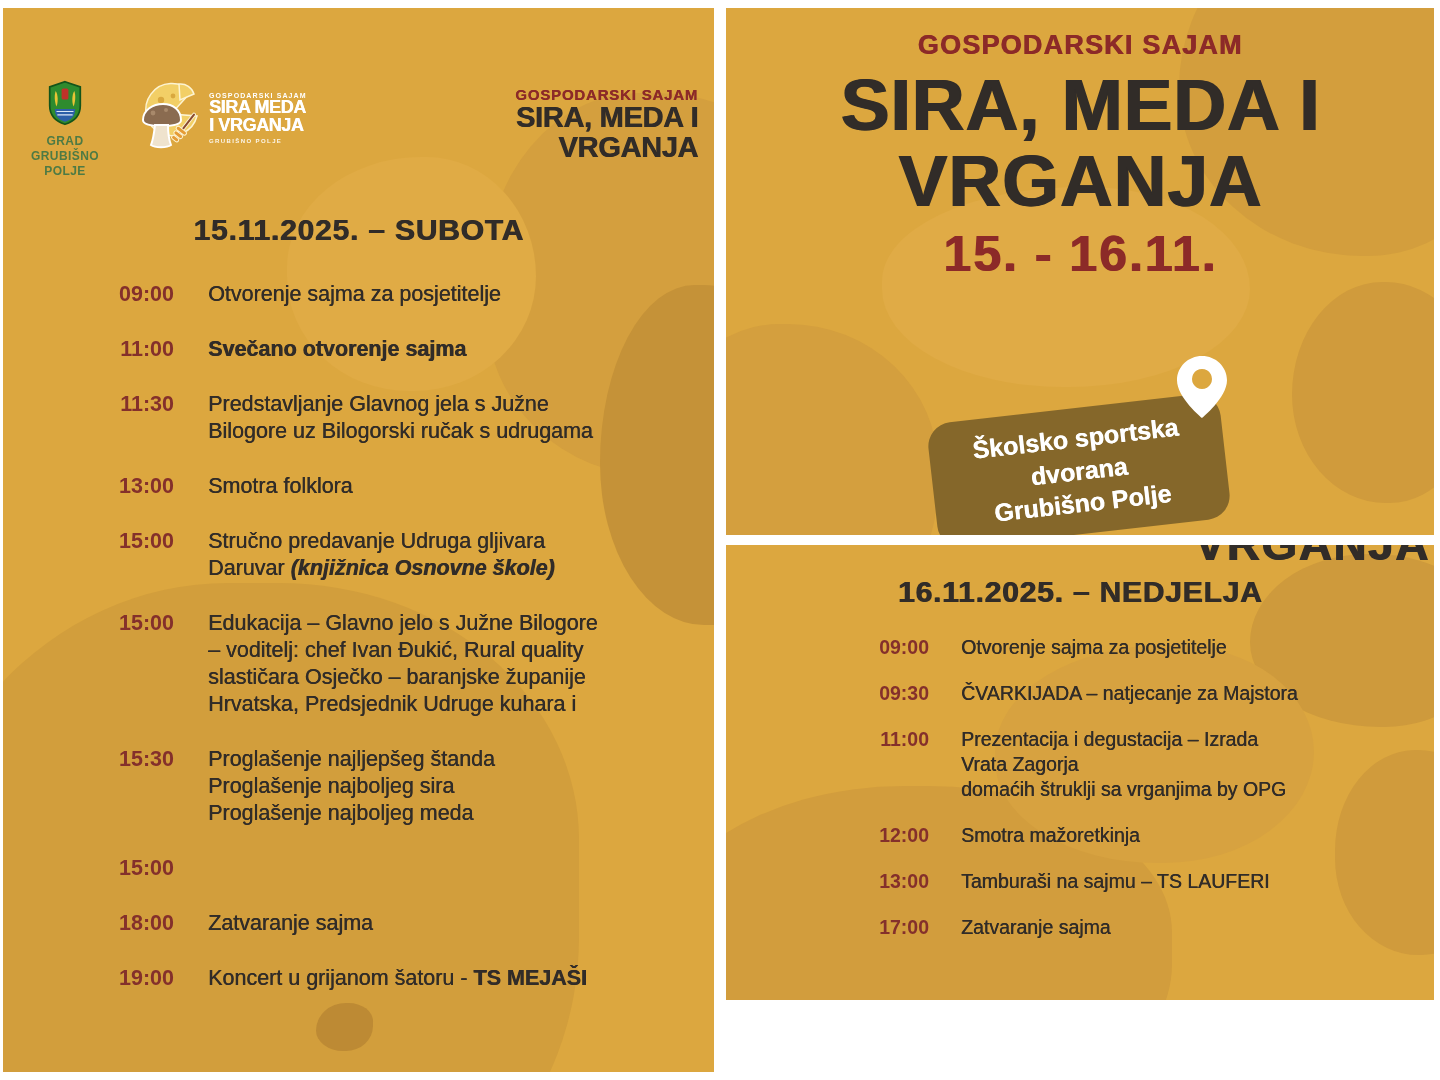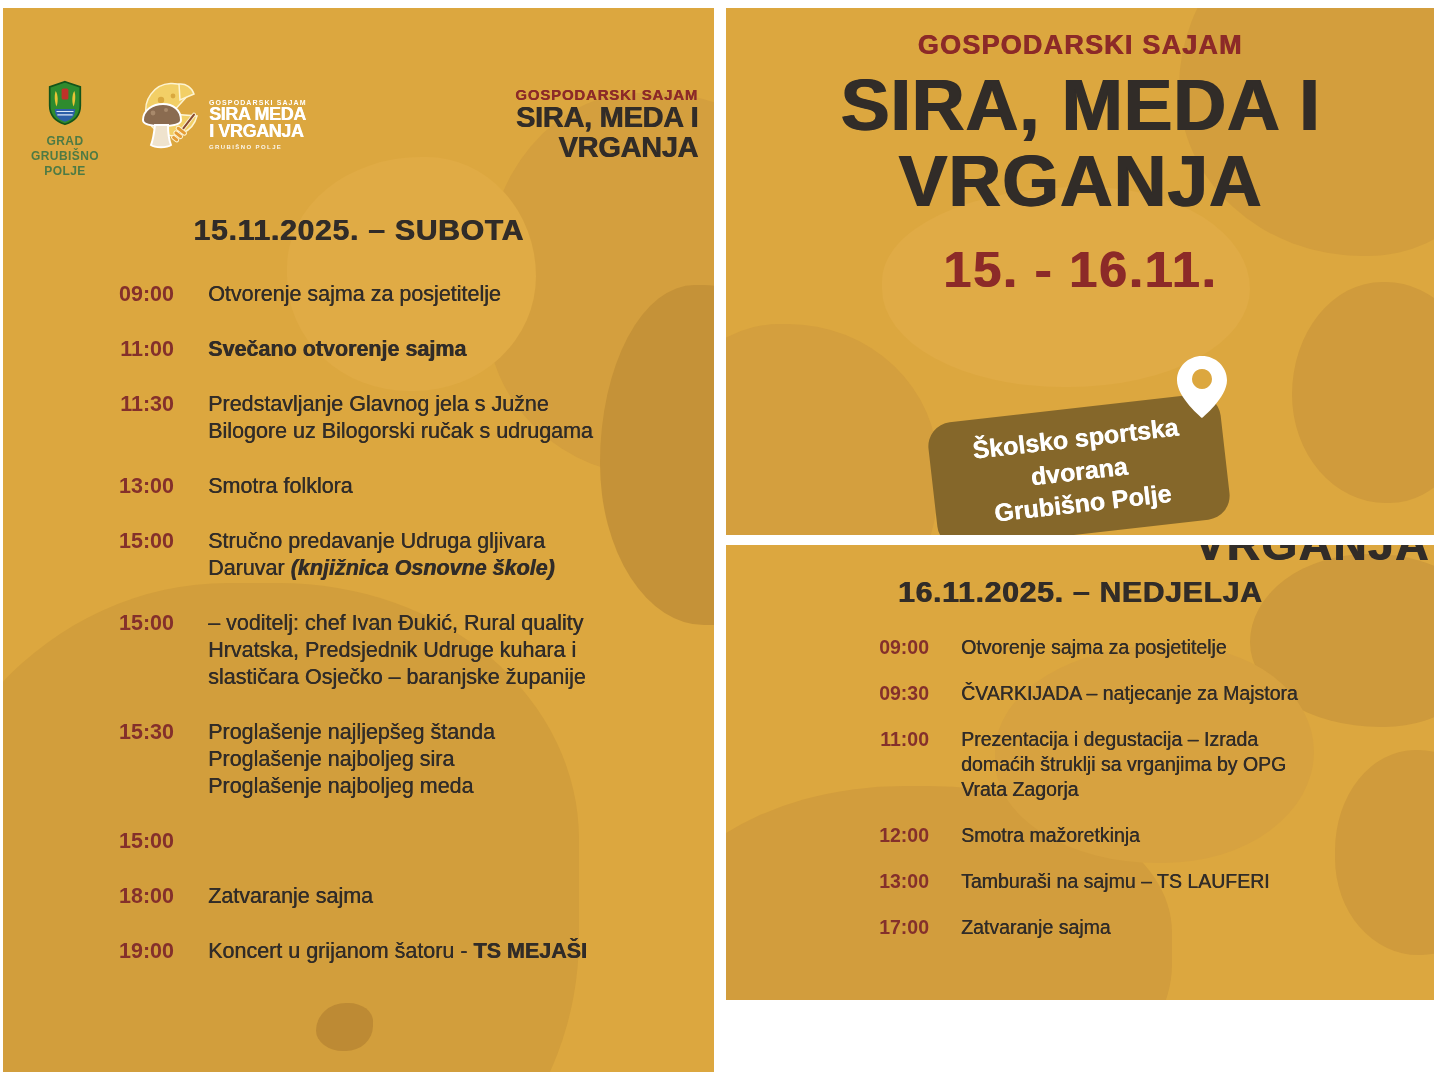--- a/index.html
+++ b/index.html
@@ -17,21 +17,21 @@
   .panel-bottomright { left:726px; top:545px; width:708px; height:455px; }
 
   .blob { position:absolute; z-index:0; }
   .content { position:relative; z-index:1; }
 
   
   .header-row { display:flex; justify-content:space-between; align-items:flex-start; padding:72px 16px 0 16px; }
   .logos { display:flex; gap:28px; align-items:flex-start; }
   .coa { width:92px; text-align:center; }
   .coa-caption { color:#4e7a44; font-size:12px; font-weight:700; letter-spacing:.4px; line-height:1.25; margin-top:4px; }
-  .fairlogo { display:flex; align-items:flex-end; gap:6px; margin-top:2px; }
+  .fairlogo { display:flex; align-items:center; gap:6px; margin-top:2px; }
   .fairlogo-text { color:#ffffff; text-align:left; margin-top:4px; }
   .fl-top { font-size:7px; font-weight:700; letter-spacing:1.1px; }
   .fl-big { font-size:18px; font-weight:700; line-height:.98; letter-spacing:-0.4px; text-shadow:.4px 0 currentColor; }
   .fl-bottom { font-size:6px; font-weight:700; letter-spacing:1.4px; margin-top:3px; opacity:.9; }
 
   .mini-title { text-align:right; margin-top:6px; }
   .mini-kicker { color:#8c2a28; font-size:15px; font-weight:700; letter-spacing:.8px; text-shadow:.4px 0 currentColor; }
   .mini-big { color:#312c28; font-size:29px; font-weight:700; line-height:1.02; letter-spacing:-0.3px; text-shadow:.7px 0 currentColor; }
 
   .day-header {
@@ -60,21 +60,21 @@
   .tr-kicker {
     color:#8c2a28; font-size:27px; font-weight:700; letter-spacing:1.2px;
     text-align:center; margin-top:22px; text-shadow:.8px 0 currentColor;
   }
   .tr-title {
     color:#312c28; font-weight:700; font-size:73px; line-height:1.04;
     text-align:center; letter-spacing:1px; text-shadow:1.6px 0 currentColor; margin-top:6px;
   }
   .tr-dates {
     color:#8c2a28; font-size:50px; font-weight:700; letter-spacing:2px;
-    text-align:center; margin-top:22px; text-shadow:1.2px 0 currentColor;
+    text-align:center; margin-top:6px; text-shadow:1.2px 0 currentColor;
   }
   .pin { position:absolute; left:451px; top:348px; width:50px; height:62px; z-index:2; }
   .badge {
     position:absolute; left:206px; top:400px; width:294px; height:126px;
     background:#85672a; border-radius:24px; transform:rotate(-6.5deg);
     display:flex; align-items:center; justify-content:center; z-index:1;
   }
   .badge-text { color:#ffffff; font-size:25px; font-weight:700; line-height:1.3; text-align:center; text-shadow:.5px 0 currentColor; }
 
   
@@ -182,23 +182,24 @@
     <div class="event-time">15:00</div>
     <div class="event-text">
               <div class="event-line"><span>Stručno predavanje Udruga gljivara</span></div>
               <div class="event-line"><span>Daruvar </span><span class="seg-bold seg-italic">(knjižnica Osnovne škole)</span></div>
             </div>
   </div>
 
   <div class="event-row">
     <div class="event-time">15:00</div>
     <div class="event-text">
+              <div class="event-line"><span>Edukacija – Glavno jelo s Južne Bilogore</span></div>
               <div class="event-line"><span>– voditelj: chef Ivan Đukić, Rural quality</span></div>
+              <div class="event-line"><span>slastičara Osječko – baranjske županije</span></div>
               <div class="event-line"><span>Hrvatska, Predsjednik Udruge kuhara i</span></div>
-              <div class="event-line"><span>slastičara Osječko – baranjske županije</span></div>
             </div>
   </div>
 
   <div class="event-row">
     <div class="event-time">15:30</div>
     <div class="event-text">
               <div class="event-line"><span>Proglašenje najljepšeg štanda</span></div>
               <div class="event-line"><span>Proglašenje najboljeg sira</span></div>
               <div class="event-line"><span>Proglašenje najboljeg meda</span></div>
             </div>
@@ -273,22 +274,22 @@
     <div class="event-time">09:30</div>
     <div class="event-text">
               <div class="event-line"><span>ČVARKIJADA – natjecanje za Majstora</span></div>
             </div>
   </div>
 
   <div class="event-row">
     <div class="event-time">11:00</div>
     <div class="event-text">
               <div class="event-line"><span>Prezentacija i degustacija – Izrada</span></div>
+              <div class="event-line"><span>Vrata Zagorja</span></div>
               <div class="event-line"><span>domaćih štruklji sa vrganjima by OPG</span></div>
-              <div class="event-line"><span>Vrata Zagorja</span></div>
             </div>
   </div>
 
   <div class="event-row">
     <div class="event-time">12:00</div>
     <div class="event-text">
               <div class="event-line"><span>Smotra mažoretkinja</span></div>
             </div>
   </div>
 

